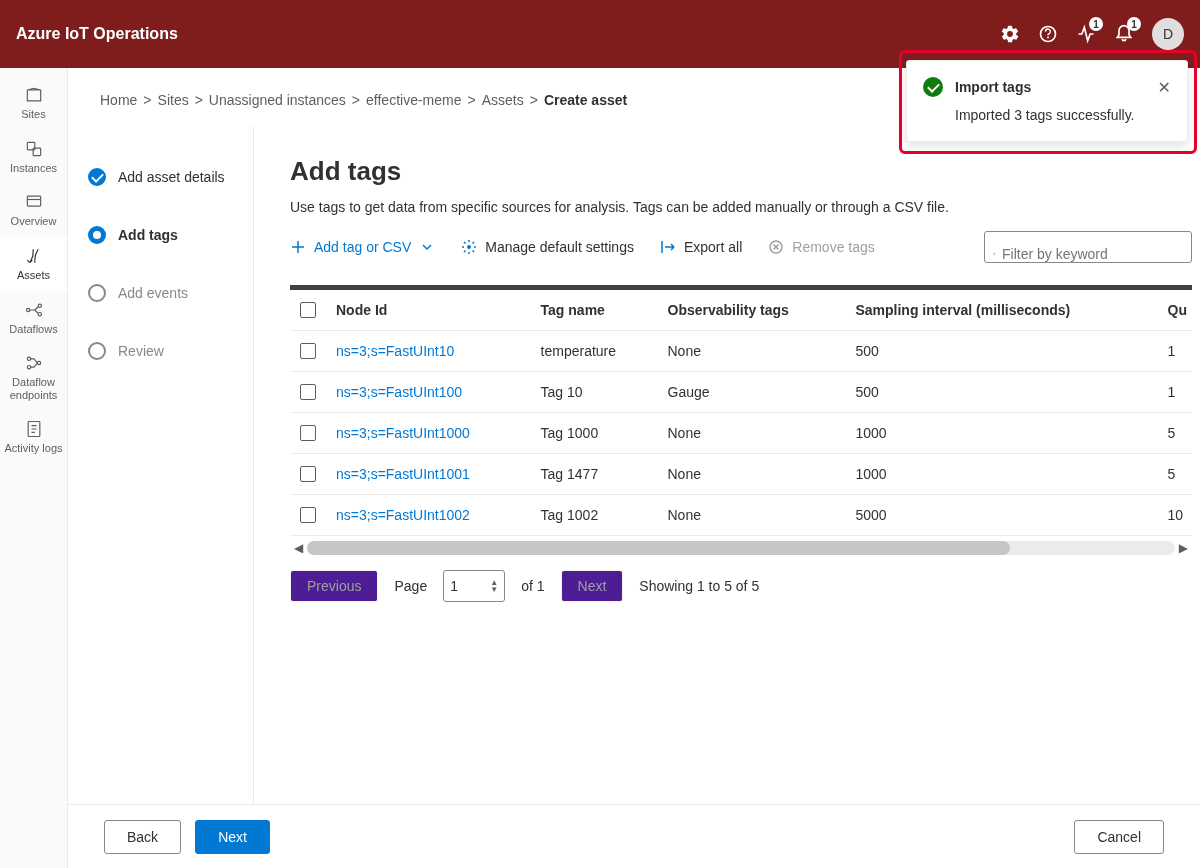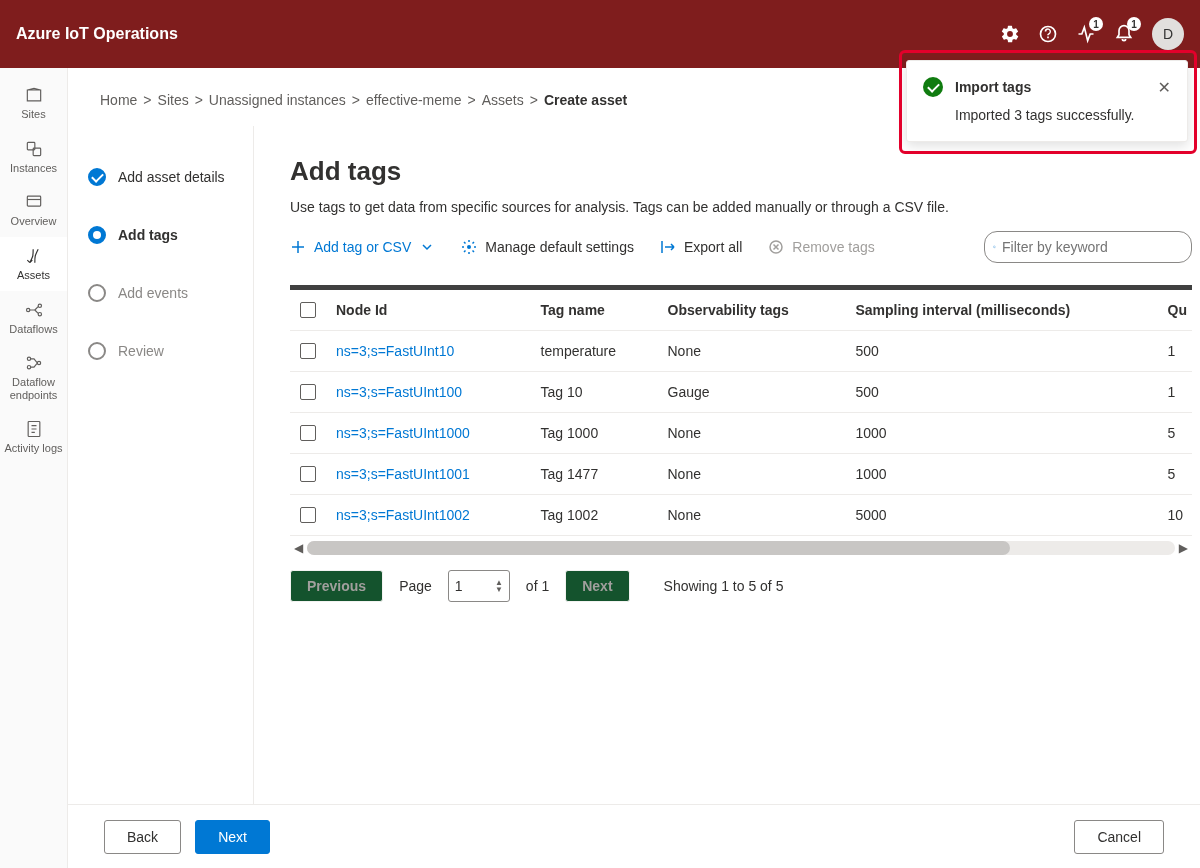--- a/index.html
+++ b/index.html
@@ -50,40 +50,40 @@
   
   .panel { flex:1; padding: 30px 8px 0 36px; display:flex; flex-direction:column; min-width:0; }
   .panel h1 { font-size:26px; font-weight:600; margin-bottom:12px; }
   .panel-desc { font-size:14px; color:#323130; margin-bottom:16px; }
   
   .toolbar { display:flex; align-items:center; gap:26px; margin-bottom:22px; }
   .tbtn { display:flex; align-items:center; gap:8px; font-size:14px; cursor:pointer; color:#323130; background:none; border:none; }
   .tbtn.primary { color:#0078d4; }
   .tbtn.disabled { color:#a19f9d; cursor:default; }
   .tbtn svg { width:16px; height:16px; }
-  .filter { margin-left:auto; width:208px; height:32px; border:1px solid #8a8886; border-radius:13px; display:flex; align-items:center; padding:0 8px; gap:6px;}
+  .filter { margin-left:auto; width:208px; height:32px; border:1px solid #8a8886; border-radius:3px; display:flex; align-items:flex-end; padding:0 8px; gap:6px;}
   .filter input { border:none; outline:none; font-size:14px; flex:1; }
   .filter svg { width:16px; height:16px; stroke:#0078d4; fill:none;}
   
   .table-wrap { border-top:5px solid #404040; overflow-x:auto; }
   table { width:100%; border-collapse:collapse; min-width:920px; }
   th, td { text-align:left; padding: 12px 10px; border-bottom:1px solid #edebe9; font-size:14px; white-space:nowrap; }
   th { font-weight:600; color:#323130; }
   td.link { color:#0078d4; cursor:pointer; }
   .cb { width:16px; height:16px; border:1px solid #605e5c; border-radius:2px; cursor:pointer; }
   th:first-child, td:first-child { width:36px; padding-left:10px; padding-right:6px; }
   
   .hscroll { height:16px; display:flex; align-items:center; margin:4px 0 10px; }
   .hscroll .arrow { color:#605e5c; font-size:12px; padding:0 4px; cursor:pointer;}
   .hscroll .track { flex:1; height:14px; background:#edebe9; border-radius:7px; position:relative; }
   .hscroll .thumb { position:absolute; left:0; top:0; height:14px; width:81%; background:#c8c6c4; border-radius:7px; }
   
   .pager { display:flex; align-items:center; gap:16px; font-size:14px; margin-top:4px; }
   .pbtn { height:32px; padding:0 16px; border:1px solid #8a8886; border-radius:3px; background:#fff; font-size:14px; cursor:pointer; }
-  .pbtn:disabled { background:#14532d; color:#a19f9d; border-color:#f3f2f1; cursor:default;font-weight:bold;}
+  .pbtn:disabled { background:#4c1d95; color:#a19f9d; border-color:#f3f2f1; cursor:default;}
   .page-input { width:62px; height:32px; border:1px solid #8a8886; border-radius:3px; padding:0 6px; display:flex; align-items:center; justify-content:space-between;}
   .spinner { display:flex; flex-direction:column; font-size:8px; color:#605e5c; line-height:7px; cursor:pointer;}
   
   .footer { height:64px; border-top:1px solid #edebe9; display:flex; align-items:center; padding:0 36px; gap:14px; }
   .btn { height:34px; padding:0 22px; border-radius:3px; font-size:14px; cursor:pointer; }
   .btn-secondary { background:#fff; border:1px solid #8a8886; color:#323130; }
   .btn-primary { background:#0078d4; border:1px solid #0078d4; color:#fff; }
   .flex-spacer { flex:1; }
   
   
@@ -350,21 +350,21 @@
             <span>Page</span>
             <div class="page-input">
               <span>1</span>
               <span class="spinner">
                   <span>▲</span>
                   <span>▼</span>
                 </span>
             </div>
             <span>of 1</span>
             <button class="pbtn" disabled="">Next</button>
-            <span style="margin-left:18px;">Showing 1 to 5 of 5</span>
+            <span style="margin-left:0;">Showing 1 to 5 of 5</span>
           </div>
 
           <div style="flex:1"></div>
         </div>
       </div>
 
       <div class="footer">
         <button class="btn btn-secondary">Back</button>
         <button class="btn btn-primary">Next</button>
         <div class="flex-spacer"></div>

